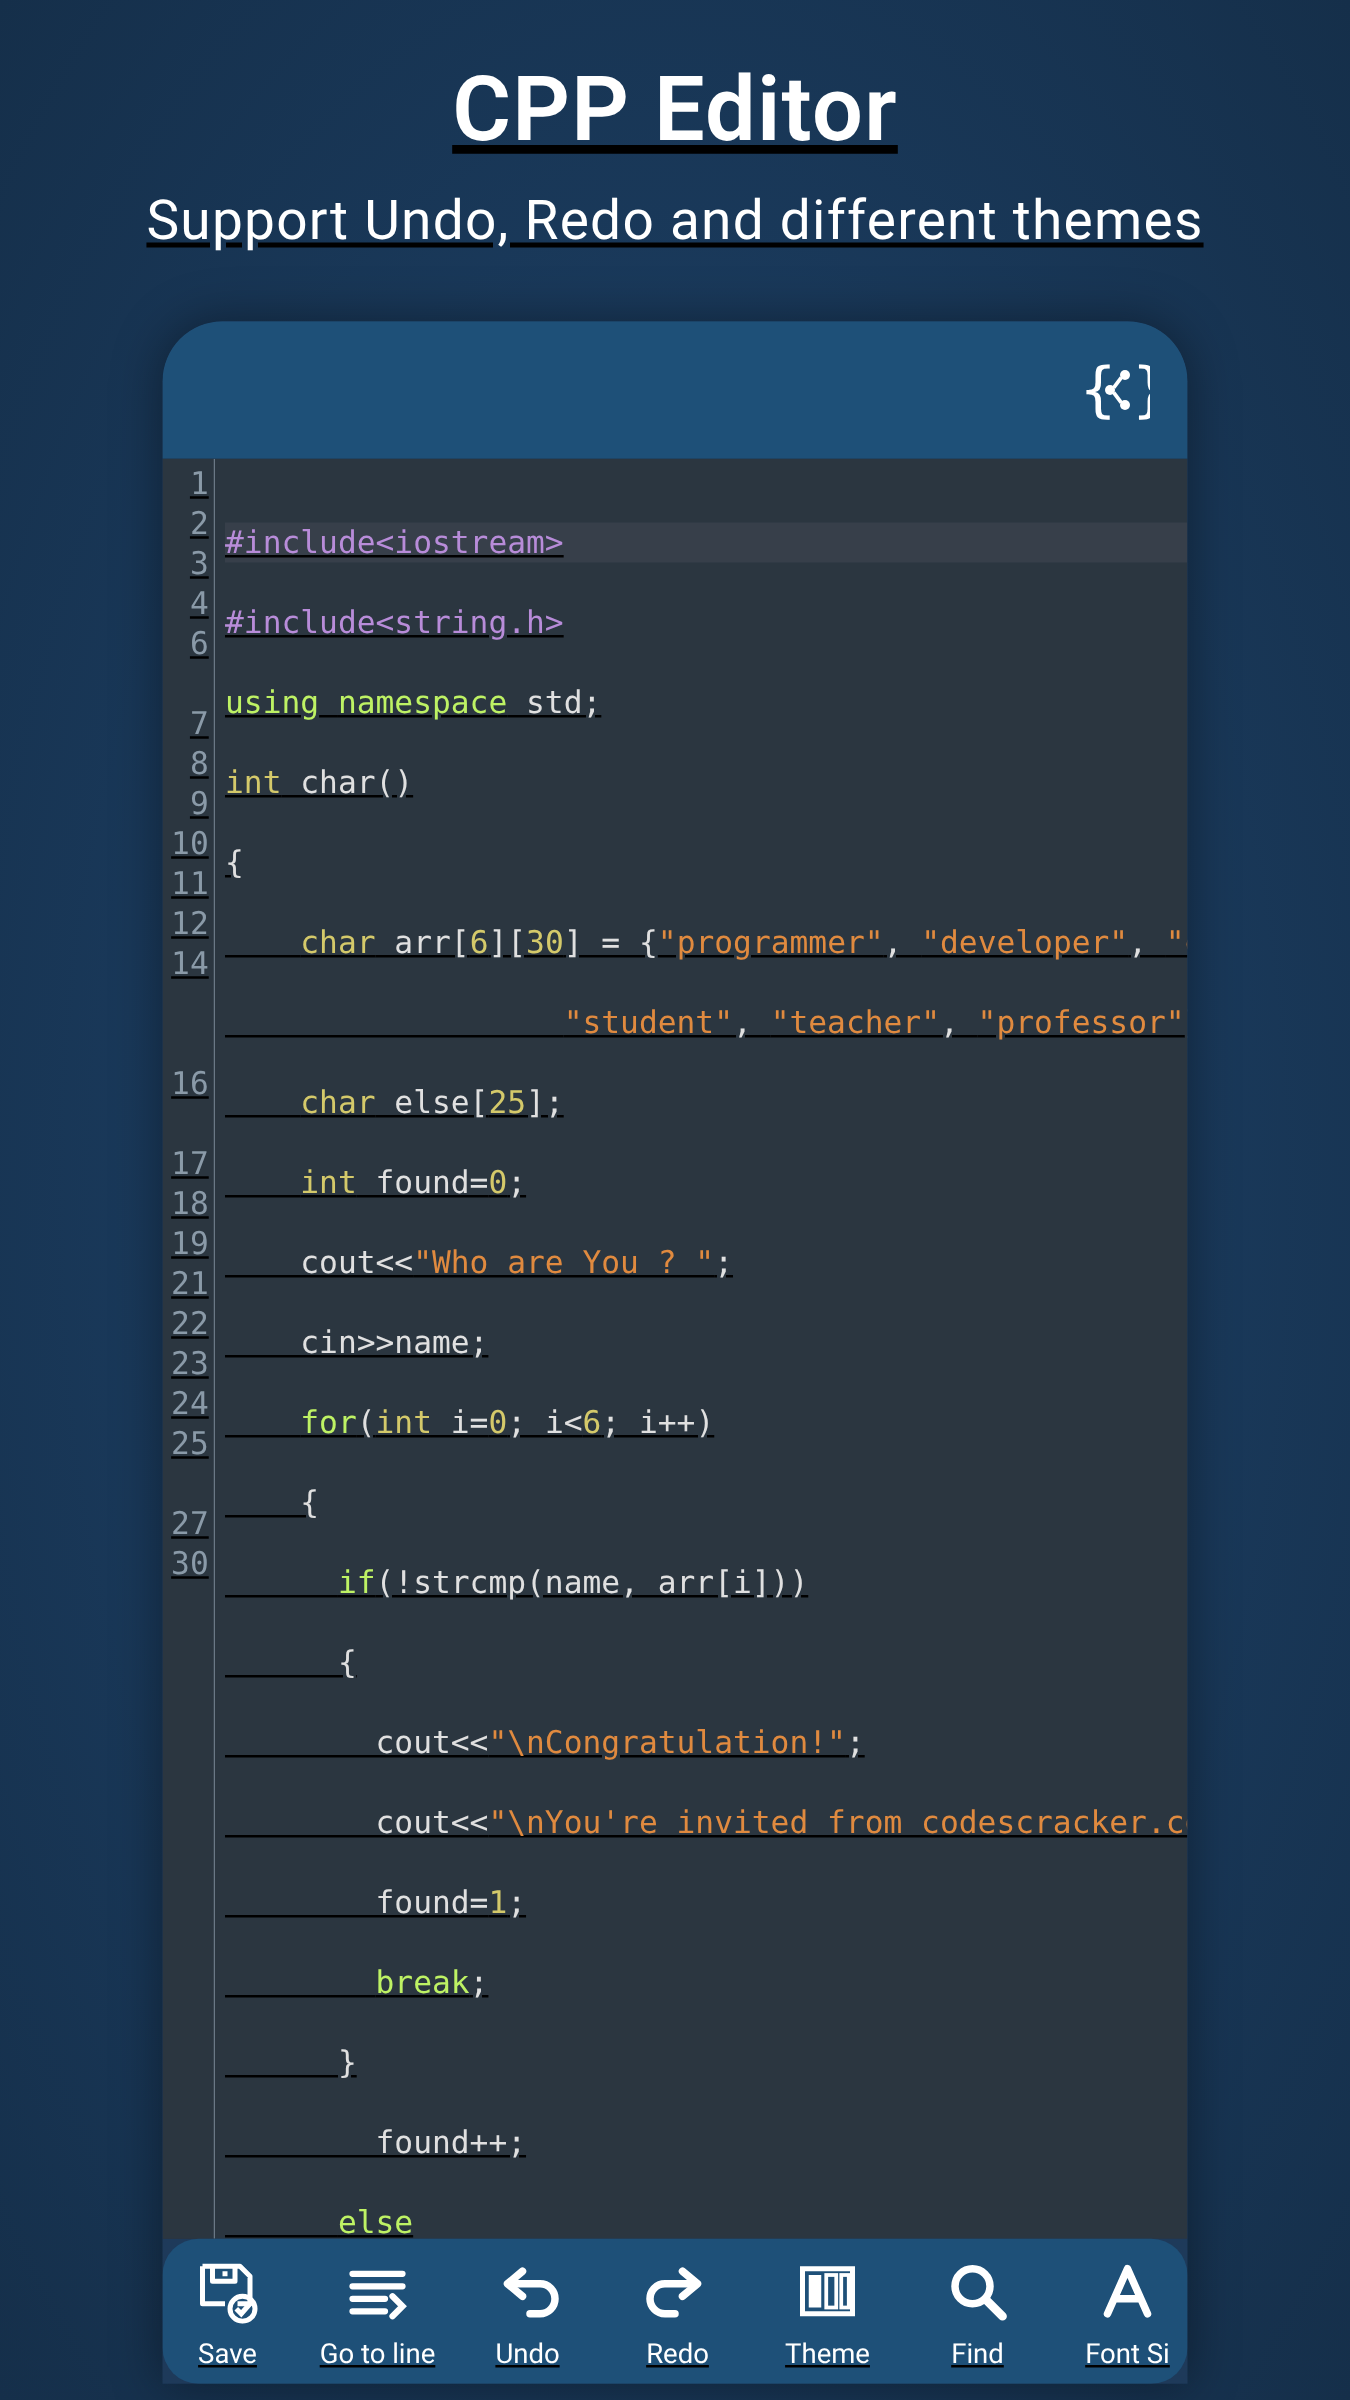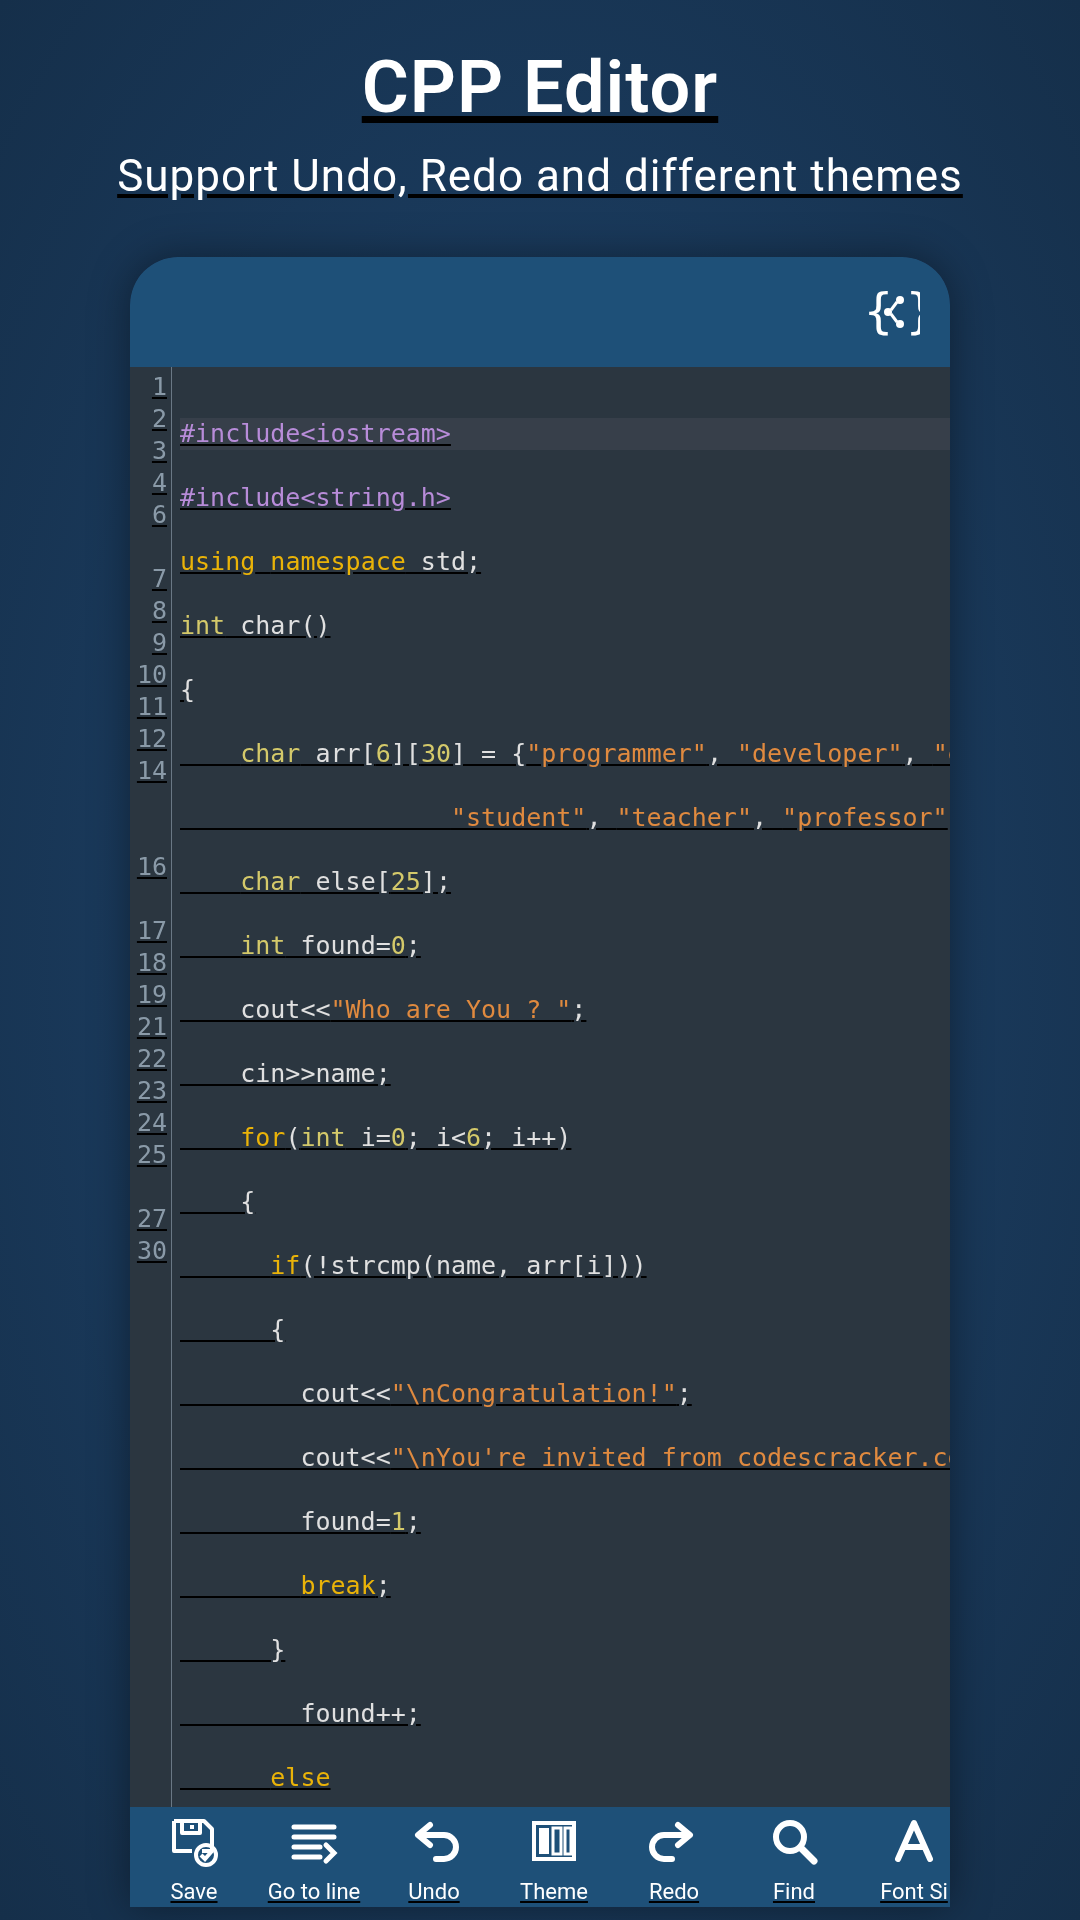--- a/index.html
+++ b/index.html
@@ -91,31 +91,32 @@
       font-family: "Menlo", "Consolas", monospace;
       font-size: 25px;
       line-height: 32px;
       color: #e0e0e0;
       white-space: pre;
       overflow: hidden;
     }
     .code-line { height: 32px; }
     .code-line.highlighted { background: #373f4a; }
     .c-include { color: #b88cd9; }
-    .c-keyword { color: #eab308; }
+    .c-keyword { color: #bef264; }
     .c-type { color: #d4c96a; }
     .c-num { color: #d4c96a; }
     .c-string { color: #e08a3f; }
     .toolbar {
-      height: 100px;
+      height: 116px;
       background: #1e5078;
       display: flex;
       align-items: center;
-      padding: 0 22px;
+      padding: 0 10px;
       gap: 0;
+      border-radius: 29px;
     }
     .tb-item {
       display: flex;
       flex-direction: column;
       align-items: center;
       justify-content: center;
       color: #ffffff;
       min-width: 120px;
       cursor: pointer;
     }
@@ -244,40 +245,40 @@
           <svg width="52" height="52" viewBox="0 0 52 52">
               <path d="M14 20 h22 a12 12 0 0 1 0 24 h-8" stroke="#fff" stroke-width="6" fill="none" stroke-linecap="round"></path>
               <path d="M22 10 l-12 10 l12 10" stroke="#fff" stroke-width="6" fill="none" stroke-linecap="round" stroke-linejoin="round"></path>
             </svg>
         </div>
         <div class="label">Undo</div>
       </div>
       <div class="tb-item">
         <div class="icon">
           <svg width="52" height="52" viewBox="0 0 52 52">
+              <path d="M38 20 h-22 a12 12 0 0 0 0 24 h8" stroke="#fff" stroke-width="6" fill="none" stroke-linecap="round"></path>
+              <path d="M30 10 l12 10 l-12 10" stroke="#fff" stroke-width="6" fill="none" stroke-linecap="round" stroke-linejoin="round"></path>
+            </svg>
+        </div>
+        <div class="label">Redo</div>
+      </div>
+      <div class="tb-item">
+        <div class="icon">
+          <svg width="52" height="52" viewBox="0 0 52 52">
               <rect x="6" y="8" width="40" height="36" stroke="#fff" stroke-width="4" fill="none"></rect>
               <rect x="11" y="13" width="10" height="26" fill="#fff"></rect>
               <rect x="25" y="13" width="8" height="26" stroke="#fff" stroke-width="3" fill="none"></rect>
               <rect x="37" y="13" width="6" height="26" stroke="#fff" stroke-width="3" fill="none"></rect>
             </svg>
         </div>
         <div class="label">Theme</div>
       </div>
       <div class="tb-item">
         <div class="icon">
           <svg width="52" height="52" viewBox="0 0 52 52">
-              <path d="M38 20 h-22 a12 12 0 0 0 0 24 h8" stroke="#fff" stroke-width="6" fill="none" stroke-linecap="round"></path>
-              <path d="M30 10 l12 10 l-12 10" stroke="#fff" stroke-width="6" fill="none" stroke-linecap="round" stroke-linejoin="round"></path>
-            </svg>
-        </div>
-        <div class="label">Redo</div>
-      </div>
-      <div class="tb-item">
-        <div class="icon">
-          <svg width="52" height="52" viewBox="0 0 52 52">
               <circle cx="22" cy="22" r="14" stroke="#fff" stroke-width="6" fill="none"></circle>
               <path d="M33 33 l13 13" stroke="#fff" stroke-width="7" stroke-linecap="round"></path>
             </svg>
         </div>
         <div class="label">Find</div>
       </div>
       <div class="tb-item">
         <div class="icon">
           <svg width="52" height="52" viewBox="0 0 52 52">
               <path d="M10 44 L26 8 L42 44 M16 32 h20" stroke="#fff" stroke-width="6" fill="none" stroke-linecap="round" stroke-linejoin="round"></path>

